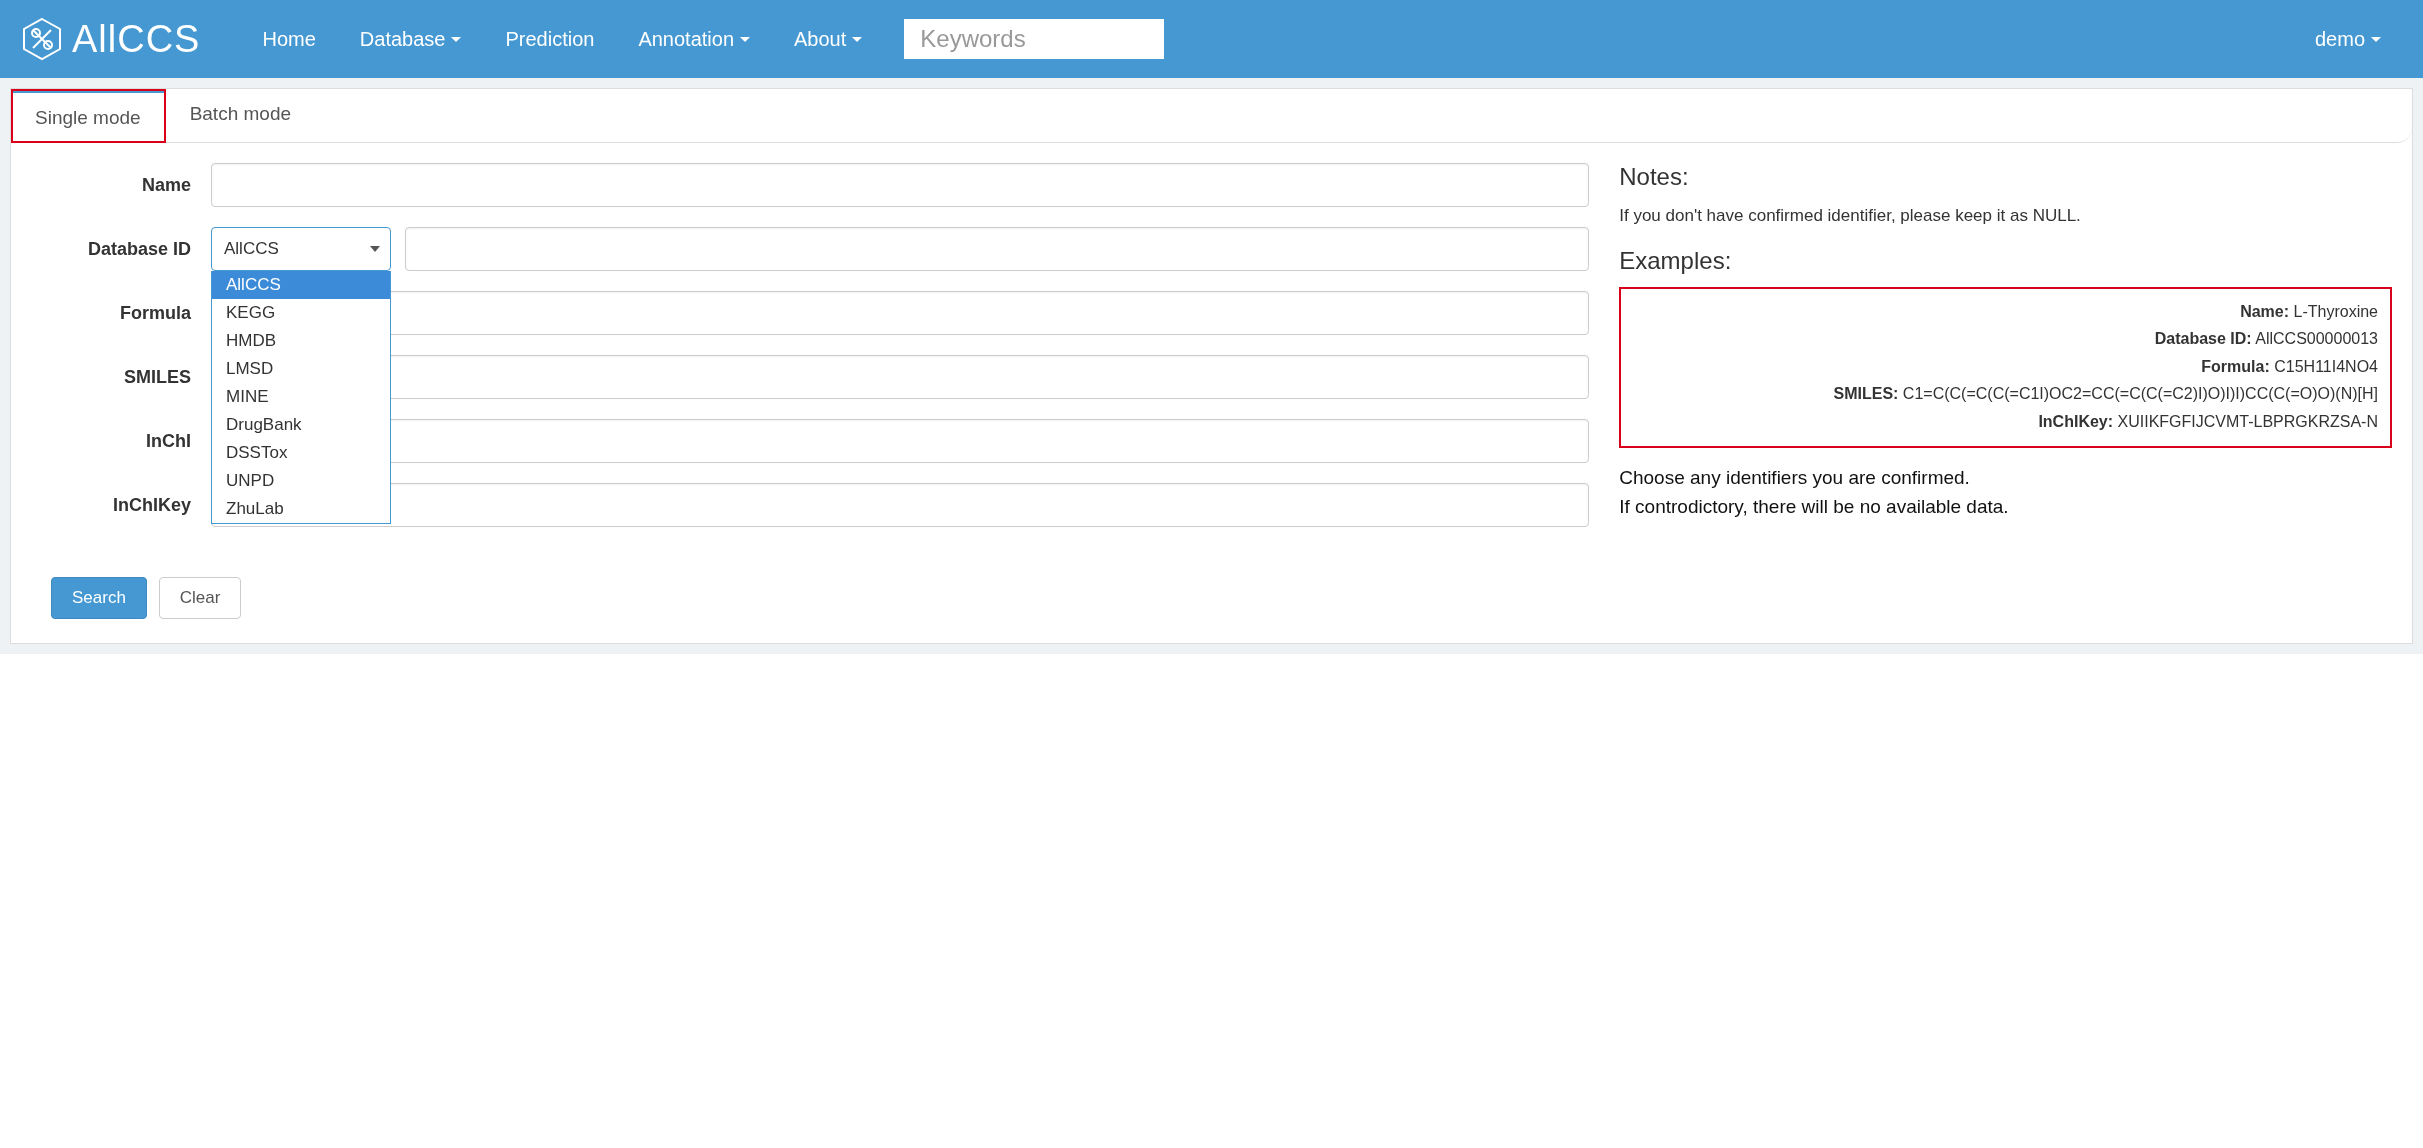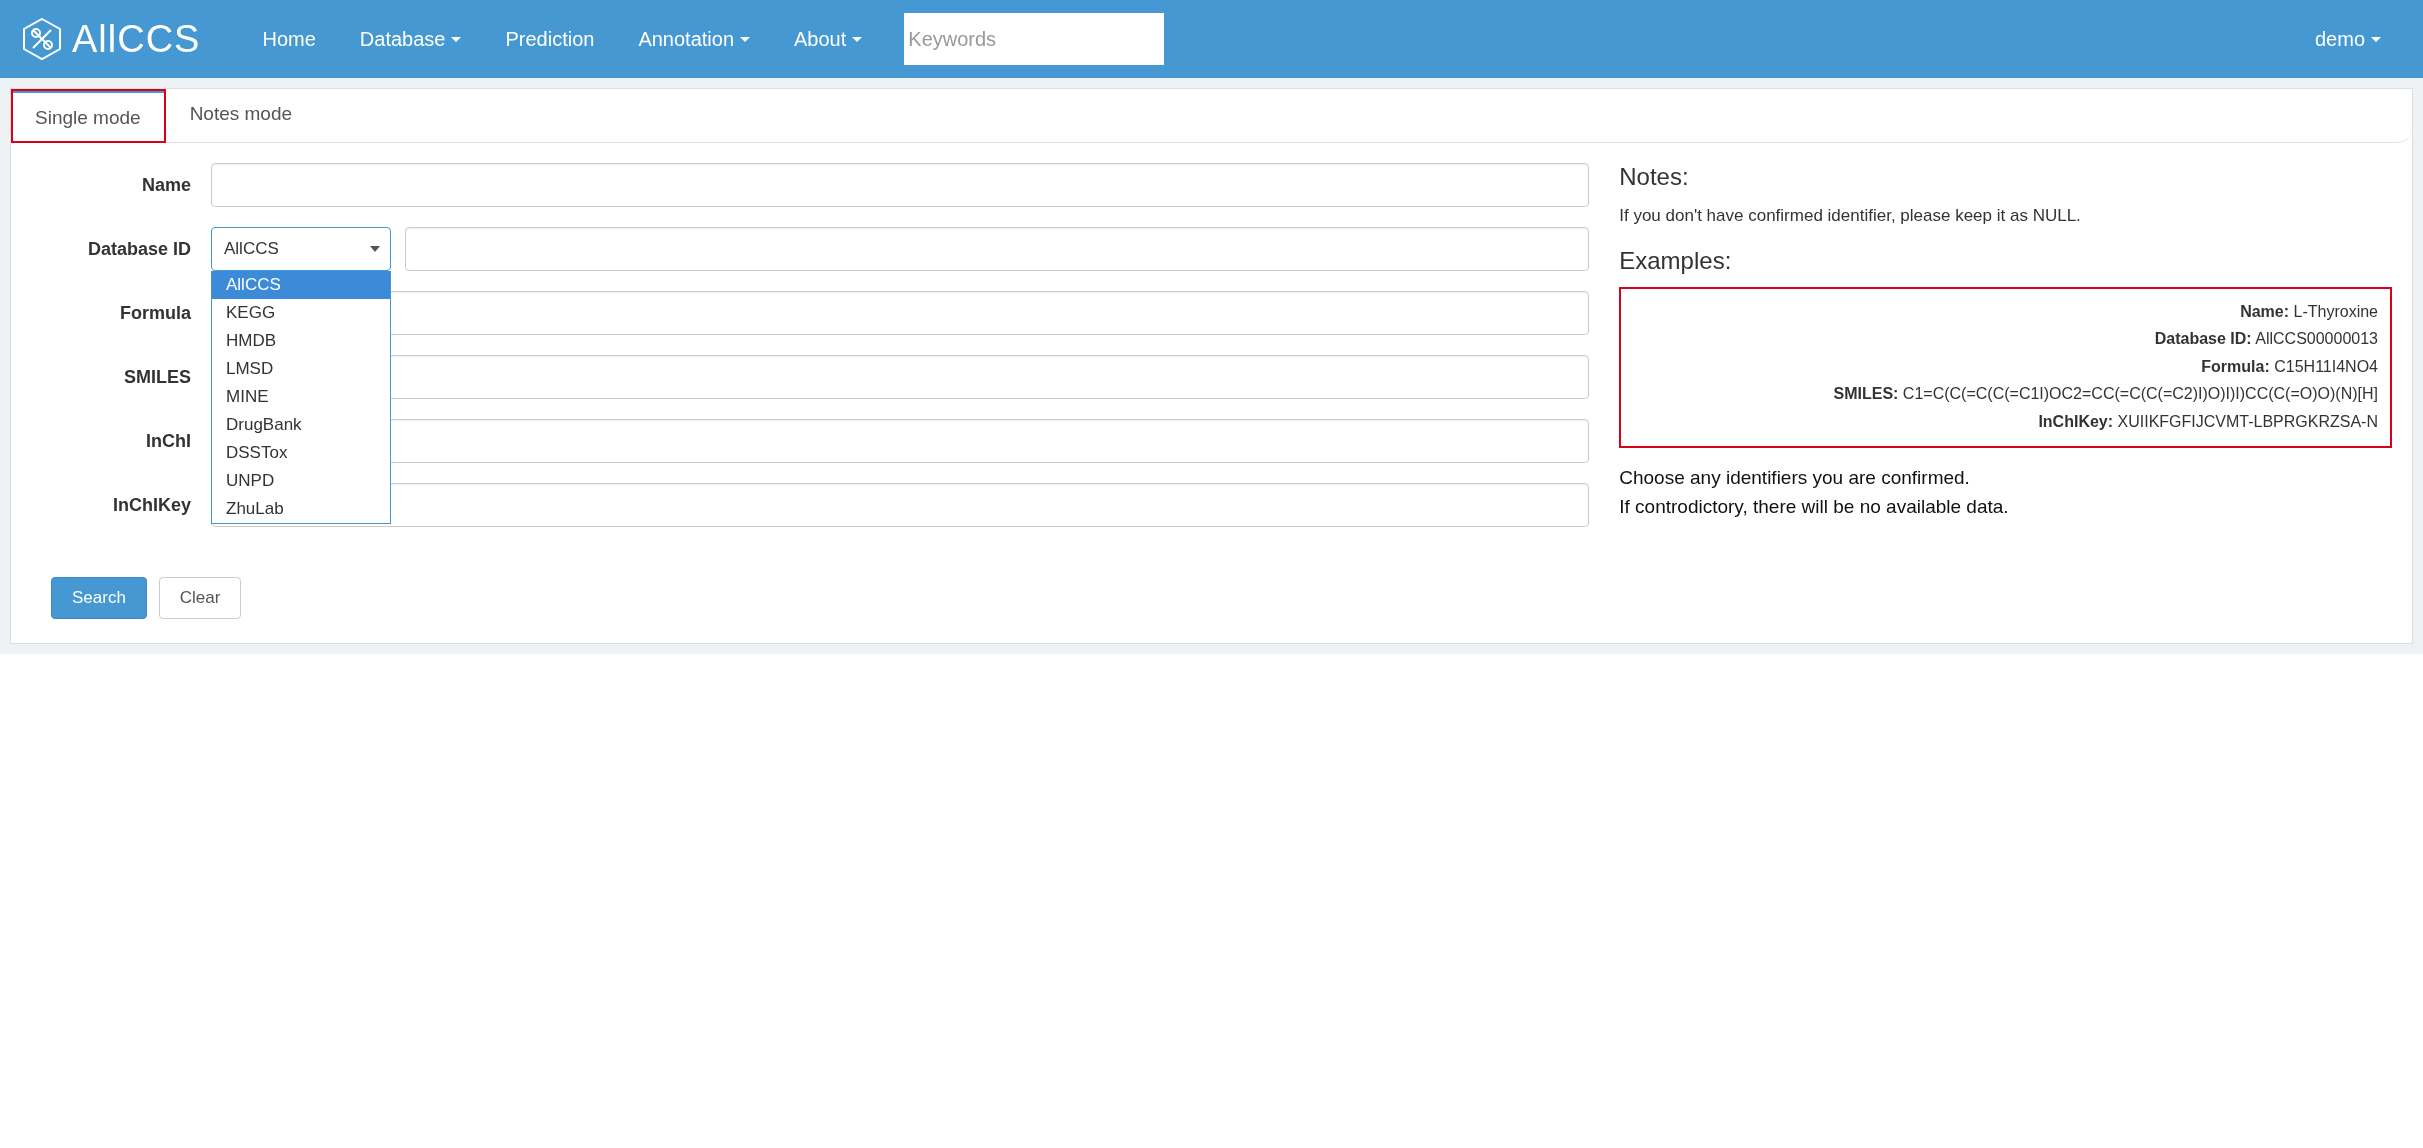--- a/index.html
+++ b/index.html
@@ -28,24 +28,24 @@
     .nav-link { color: #fff; text-decoration: none; font-size: 20px; display: flex; align-items: center; cursor: pointer; }
     .caret {
       display: inline-block;
       width: 0; height: 0;
       margin-left: 6px;
       border-left: 5px solid transparent;
       border-right: 5px solid transparent;
       border-top: 5px solid #fff;
     }
     .nav-search {
-      width: 260px; height: 52px;
+      width: 260px; height: 40px;
       border: none;
-      padding: 0 4px;
-      font-size: 20px;
+      padding: 0 16px;
+      font-size: 24px;
       color: #555;
       margin-left: 20px;
     }
     .nav-search::placeholder { color: #999; }
     .nav-right { margin-left: auto; }
 
     
     .page-wrap { background: #eef2f5; padding: 10px; }
     .panel { background: #fff; border: 1px solid #ddd; }
 
@@ -213,21 +213,21 @@
         </a>
       </li>
   </ul>
 </div>
 
 <div class="page-wrap">
   <div class="panel">
 
     <div class="tab-bar">
       <div class="tab active highlight-box">Single mode</div>
-      <div class="tab">Notes mode</div>
+      <div class="tab">Batch mode</div>
     </div>
 
     <div class="content">
 
       <div class="form-col">
 
         <div class="form-row">
           <label class="form-label">Name</label>
           <input class="form-control" type="text" style="">
         </div>

